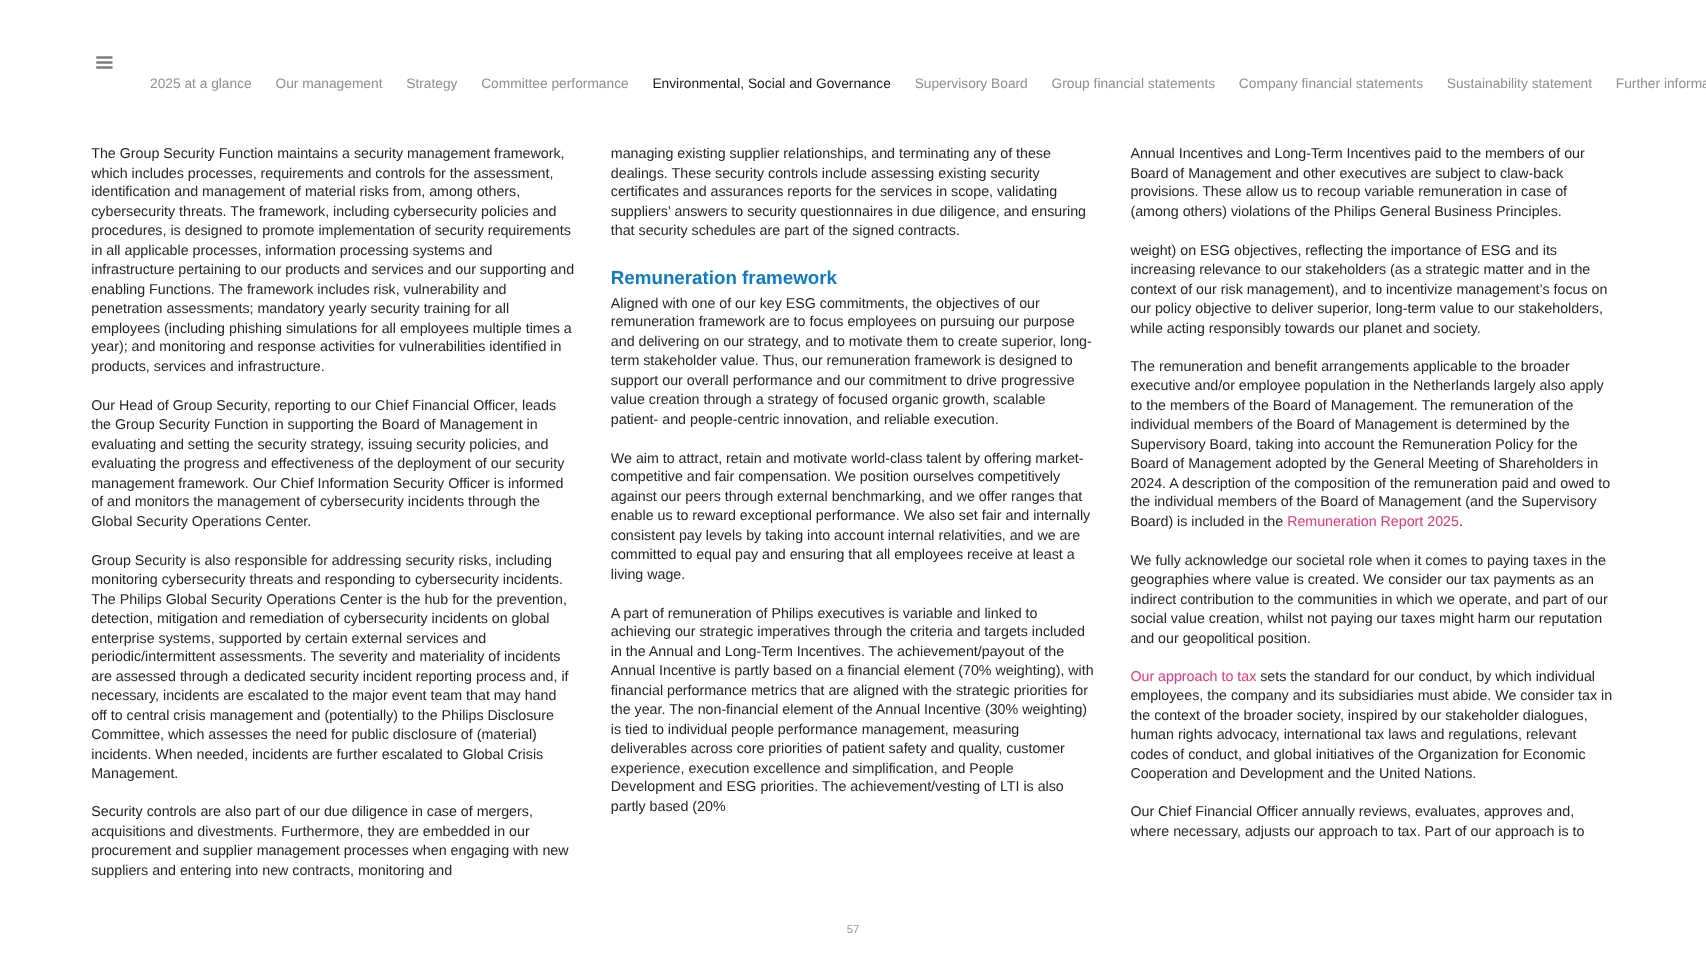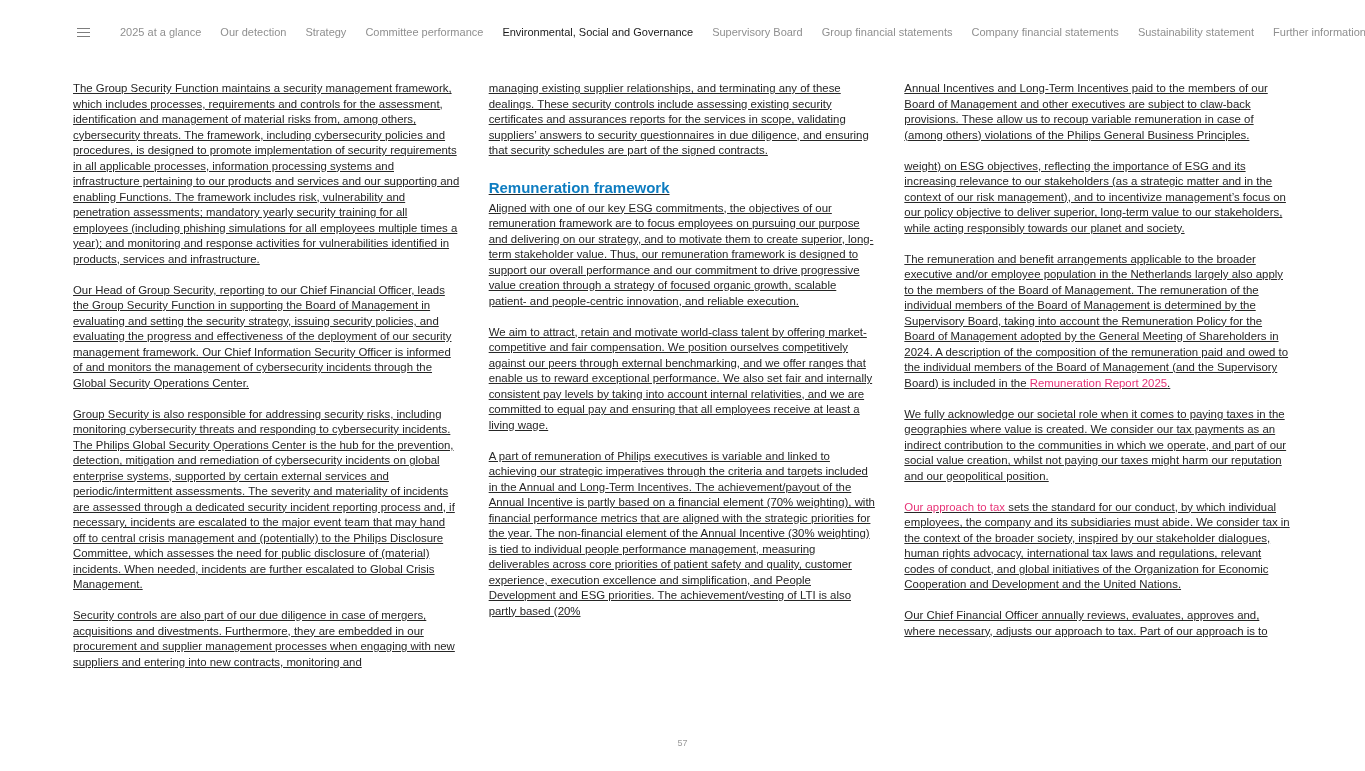--- a/index.html
+++ b/index.html
@@ -32,30 +32,29 @@
     width: 13px;
     display: flex;
     flex-direction: column;
     gap: 2.5px;
     margin-right: 11px;
     cursor: pointer;
     flex: 0 0 auto;
   }
   .hamburger span { display: block; height: 1.5px; background: #7d7d7d; }
   .nav-items { display: flex; gap: 19px; flex-wrap: nowrap; }
-  .nav-item { white-space: nowrap; cursor: pointer; }
+  .nav-item { white-space: nowrap; cursor: pointer; margin-top: 35px; }
   .nav-item.active { color: var(--nav-active); font-weight: normal; }
   .content {
     display: grid;
     grid-template-columns: 1fr 1fr 1fr;
     column-gap: 28px;
     padding: 42px 73px 0 73px;
     font-size: 11.4px;
     line-height: 15.5px;
-    text-decoration: underline;
   }
   .column p { margin: 0 0 15.5px 0; }
   .column h2 {
     font-size: 15px;
     line-height: 18px;
     color: var(--heading-color);
     font-weight: bold;
     margin: 20px 0 4px 0;
   }
   a.doc-link { color: var(--link-color); text-decoration: none; cursor: pointer; }
@@ -74,21 +73,21 @@
 <div class="page">
 
   <nav class="nav">
     <span class="hamburger">
       <span></span>
         <span></span>
         <span></span>
     </span>
     <div class="nav-items">
         <span class="nav-item">2025 at a glance</span>
-        <span class="nav-item">Our detection</span>
+        <span class="nav-item">Our management</span>
         <span class="nav-item">Strategy</span>
         <span class="nav-item">Committee performance</span>
         <span class="nav-item active">Environmental, Social and Governance</span>
         <span class="nav-item">Supervisory Board</span>
         <span class="nav-item">Group financial statements</span>
         <span class="nav-item">Company financial statements</span>
         <span class="nav-item">Sustainability statement</span>
         <span class="nav-item">Further information</span>
       </div>
   </nav>

